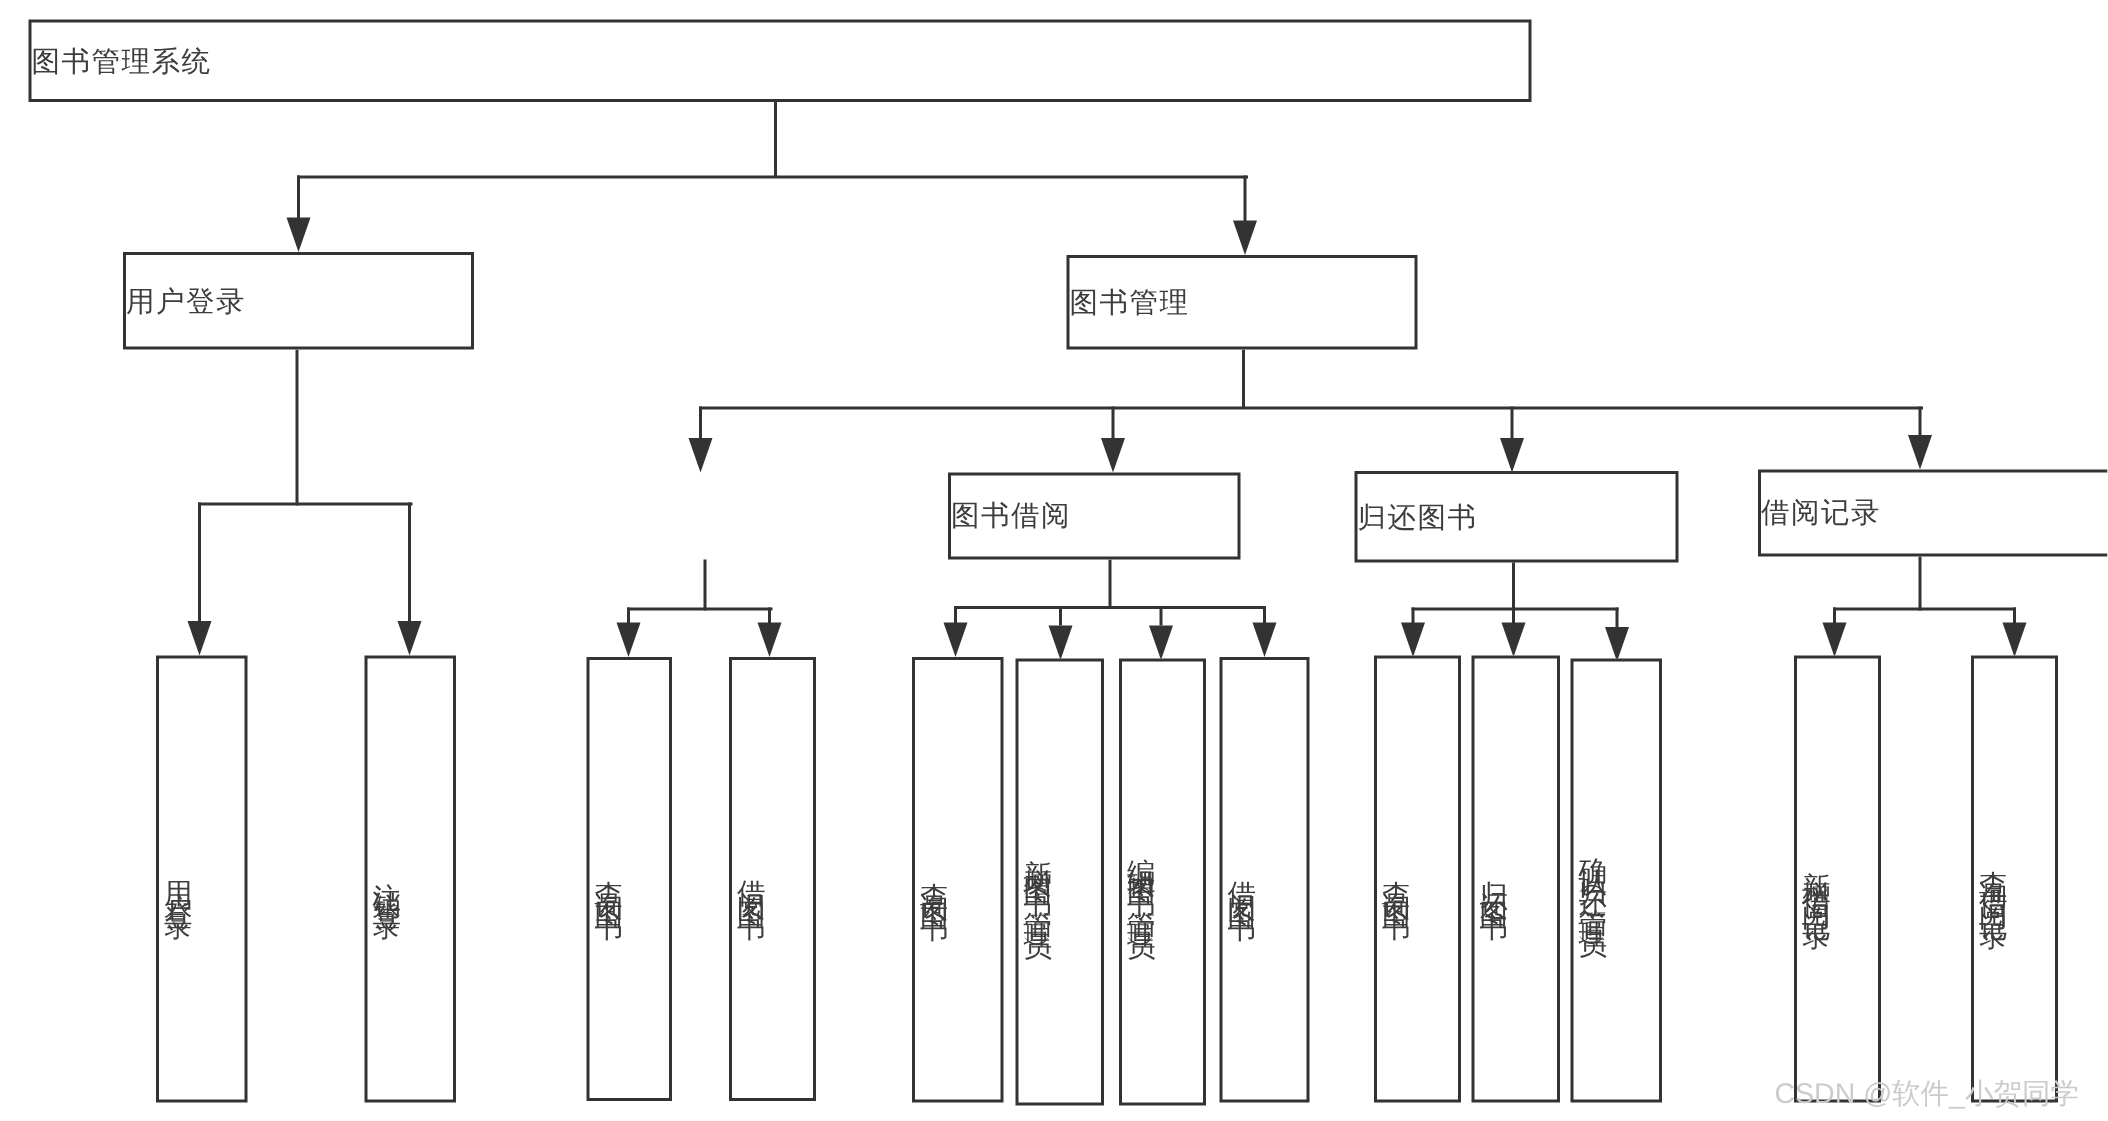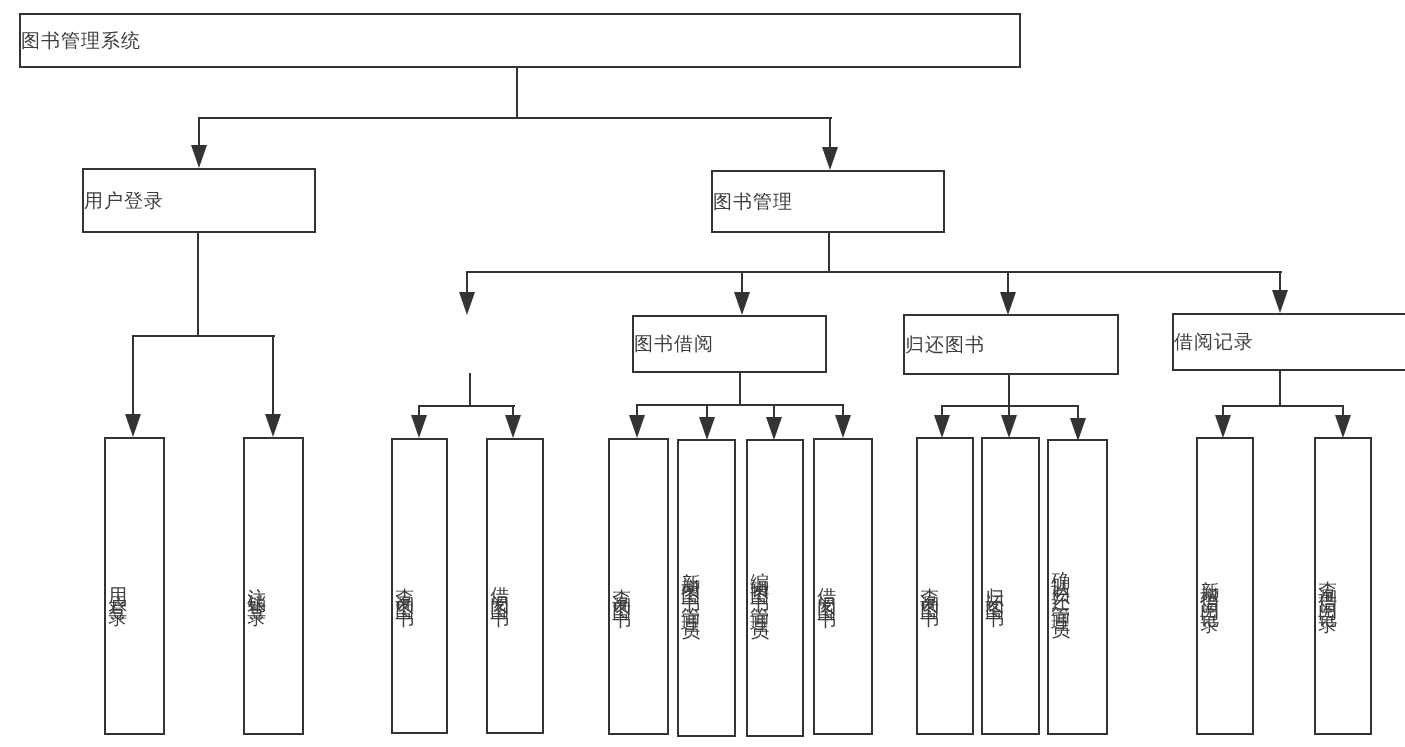--- a/index.html
+++ b/index.html
@@ -142,14 +142,15 @@
     <span>确认归还（管理员）</span>
   </div>
 
   <div class="box vbox" style="left:1196px;top:437px;width:58px;height:298px">
     <span>新增借阅记录</span>
   </div>
   <div class="box vbox" style="left:1314px;top:437px;width:58px;height:298px">
     <span>查询借阅记录</span>
   </div>
 
+  <div class="watermark">CSDN @软件_小贺同学</div>
 
 </div>
 
 </body></html>

